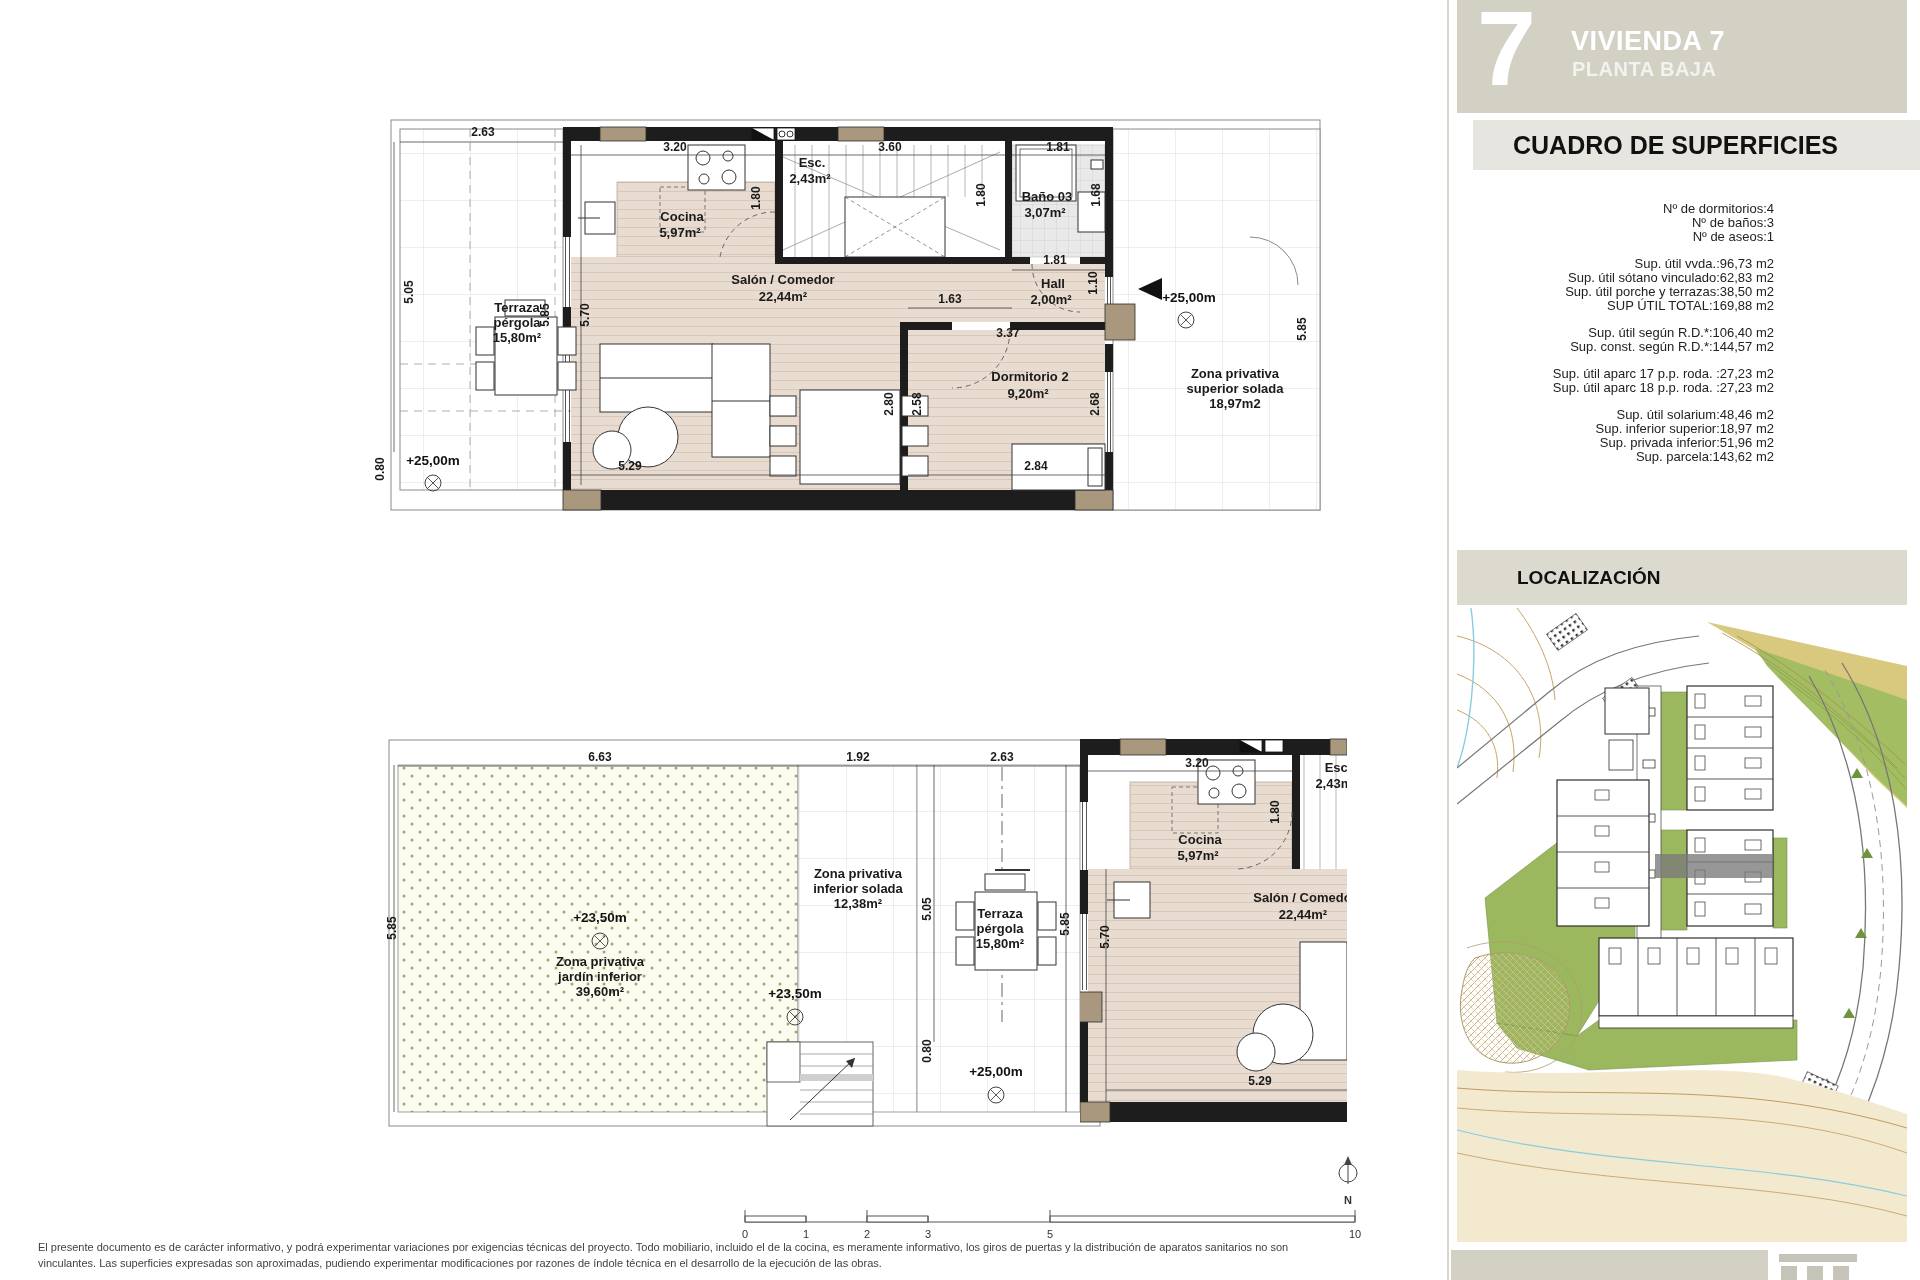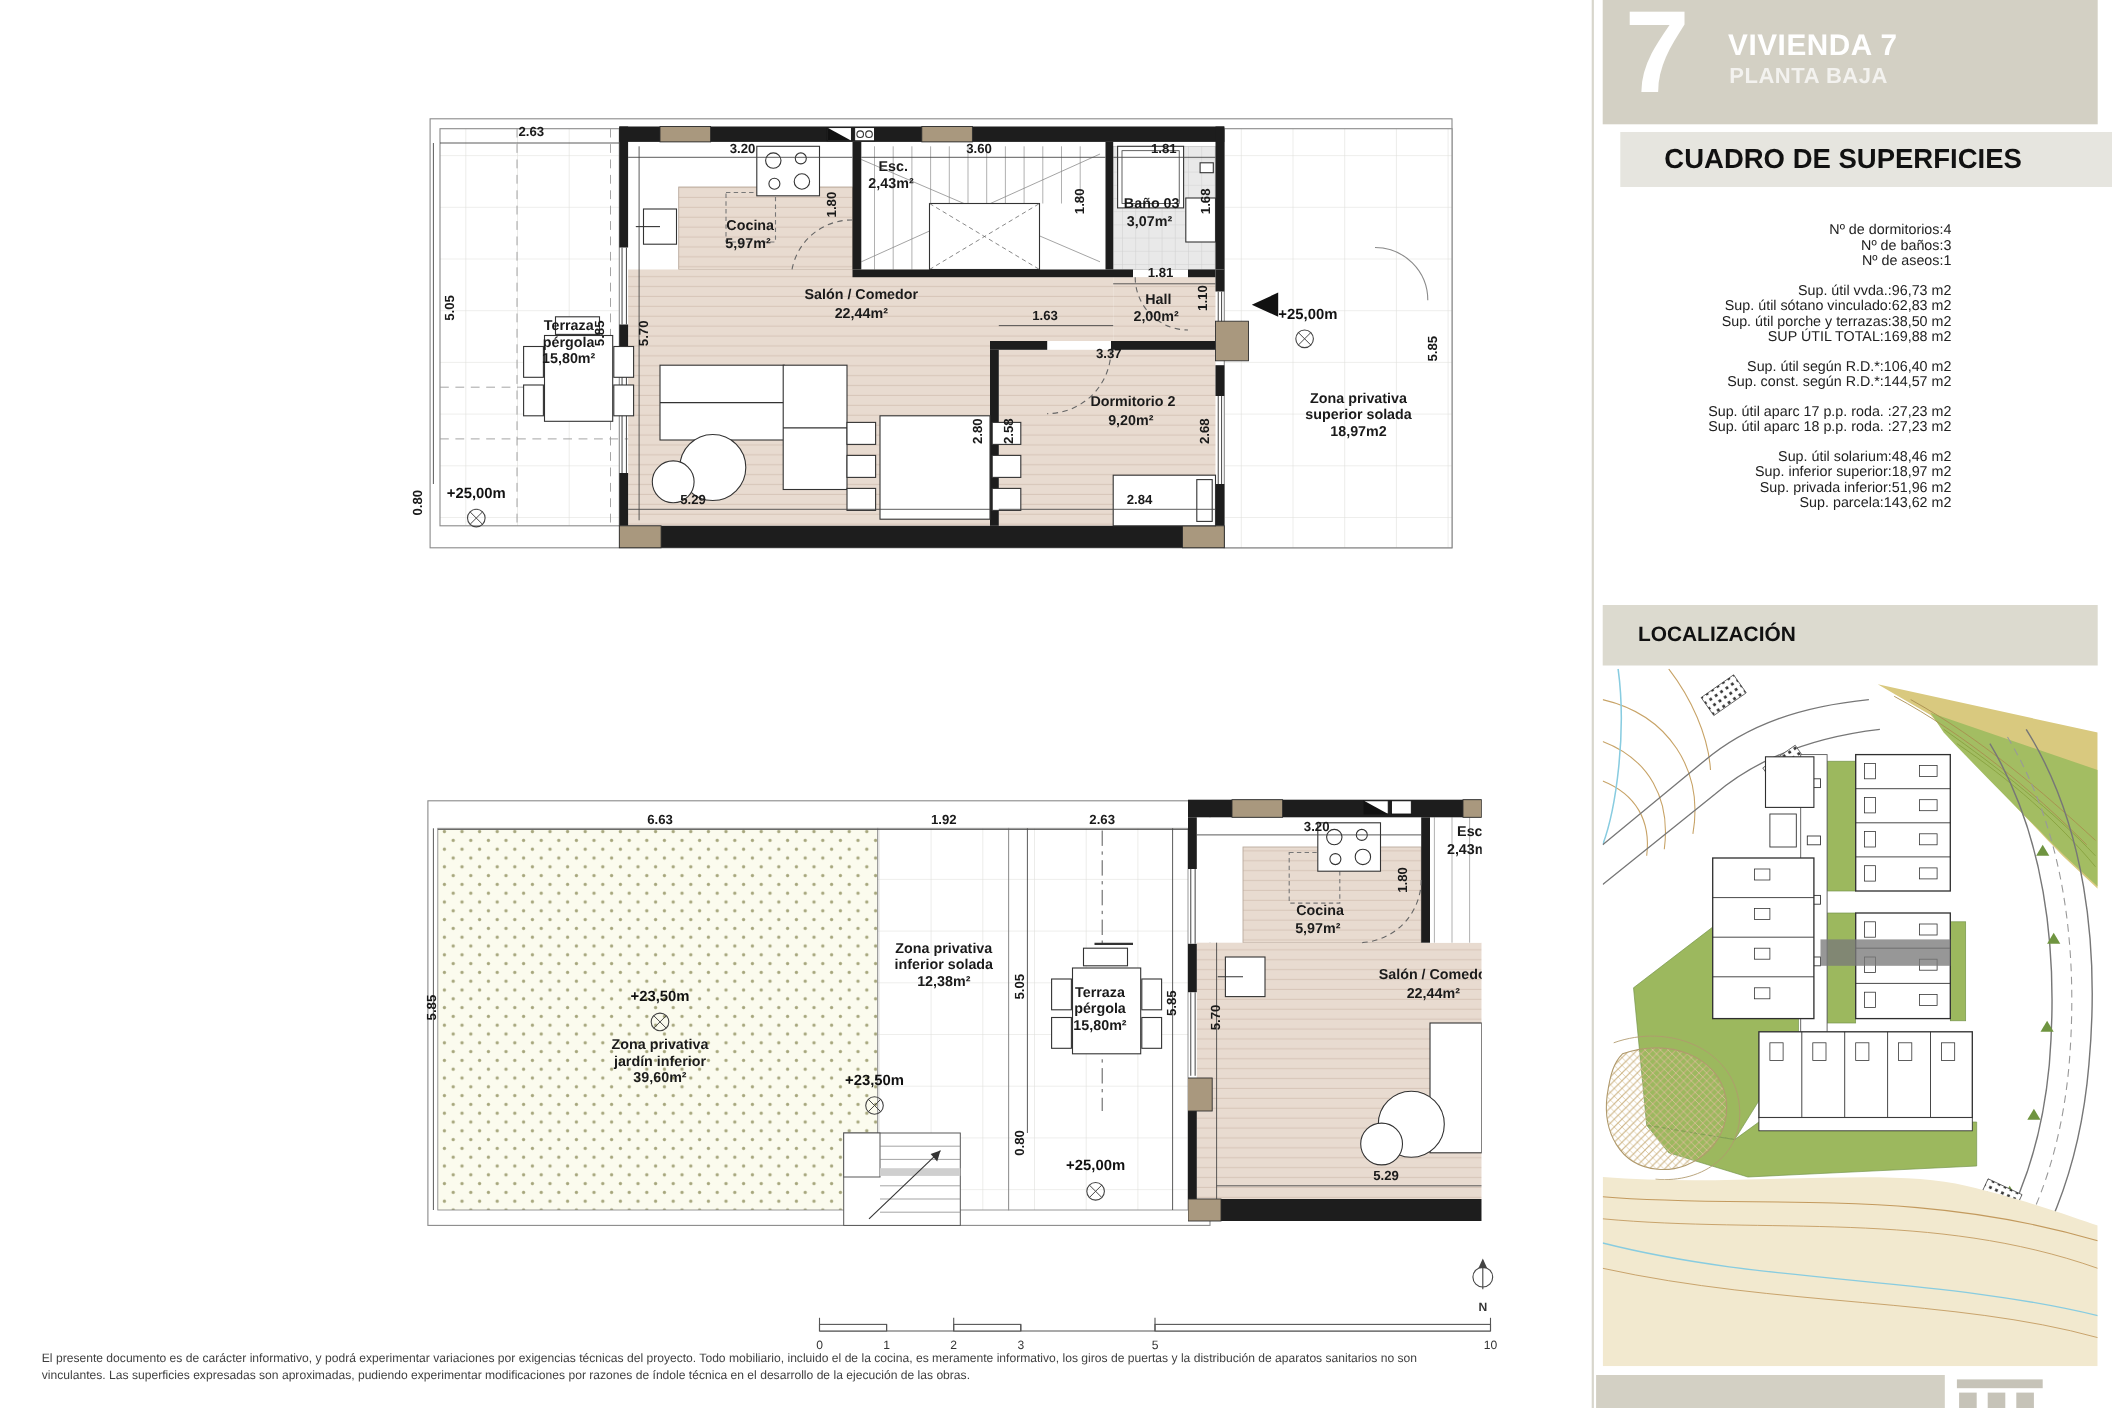--- a/index.html
+++ b/index.html
@@ -1,32 +1,32 @@
 <!DOCTYPE html>
 <html><head>
 <meta charset="utf-8">
 <style>
   html,body{margin:0;padding:0;}
   body{width:1920px;height:1280px;background:#fff;font-family:"Liberation Sans",sans-serif;position:relative;overflow:hidden;}
   .sheet{position:absolute;inset:0;background:#fff;}
-  .drawing-area{position:absolute;left:0;top:0;width:1447px;height:1032px;background:#fff;}
+  .drawing-area{position:absolute;left:0;top:12px;width:1447px;height:1032px;background:#fff;}
   svg text{font-family:"Liberation Sans",sans-serif;}
   .dim{font-size:12px;font-weight:bold;fill:#1a1a1a;text-anchor:middle;}
   .room{font-size:13px;font-weight:bold;fill:#1a1a1a;text-anchor:middle;}
   .lvl{font-size:13.5px;font-weight:bold;fill:#111;text-anchor:middle;}
   .scl{font-size:11px;fill:#333;text-anchor:middle;}
   .disclaimer{position:absolute;left:38px;top:1228px;width:1400px;font-size:11px;line-height:15.5px;color:#3f3f3f;}
   .sidebar{position:absolute;left:1447px;top:0;width:473px;height:1280px;background:#fff;border-left:2px solid #d8d6cc;box-sizing:border-box;}
   .sb-header{position:absolute;left:8px;top:0;width:450px;height:113px;background:#d3d0c4;}
   .big-num{position:absolute;left:20px;top:-12px;font-size:106px;font-weight:bold;color:#fff;line-height:120px;}
   .sb-title{position:absolute;left:114px;top:26px;font-size:27px;font-weight:bold;color:#fff;letter-spacing:.5px;text-align:right;}
   .sb-subtitle{position:absolute;left:115px;top:58px;font-size:20px;font-weight:bold;color:rgba(255,255,255,.72);letter-spacing:.5px;}
   .sb-band{position:absolute;left:8px;width:450px;background:#e6e5df;color:#111;font-weight:bold;}
   .band-cuadro{top:120px;height:50px;font-size:25px;line-height:50px;padding-left:40px;box-sizing:border-box;margin-left:16px;}
-  .band-local{top:550px;height:55px;font-size:19px;line-height:55px;padding-left:32px;box-sizing:border-box;background:#dcdacf;}
+  .band-local{top:550px;height:55px;font-size:19px;line-height:55px;padding-left:60px;box-sizing:border-box;background:#dcdacf;}
   .surf-table{position:absolute;left:81px;top:202px;width:244px;font-size:13px;color:#222;}
   .sgroup{margin-bottom:13px;}
   .srow{display:flex;height:14px;line-height:14px;}
   .slabel{flex:1;white-space:nowrap;text-align:right;}
   .svalue{text-align:right;white-space:nowrap;}
   .sb-map{position:absolute;left:8px;top:608px;width:450px;height:634px;}
   .sb-footer-gray{position:absolute;left:2px;top:1250px;width:317px;height:30px;background:#d3d0c4;}
   .sb-logo{position:absolute;left:330px;top:1254px;width:86px;height:26px;}
   .sb-logo div{position:absolute;background:#c6c3b8;}
   .logo-bar{left:0;top:0;width:78px;height:8px;}

